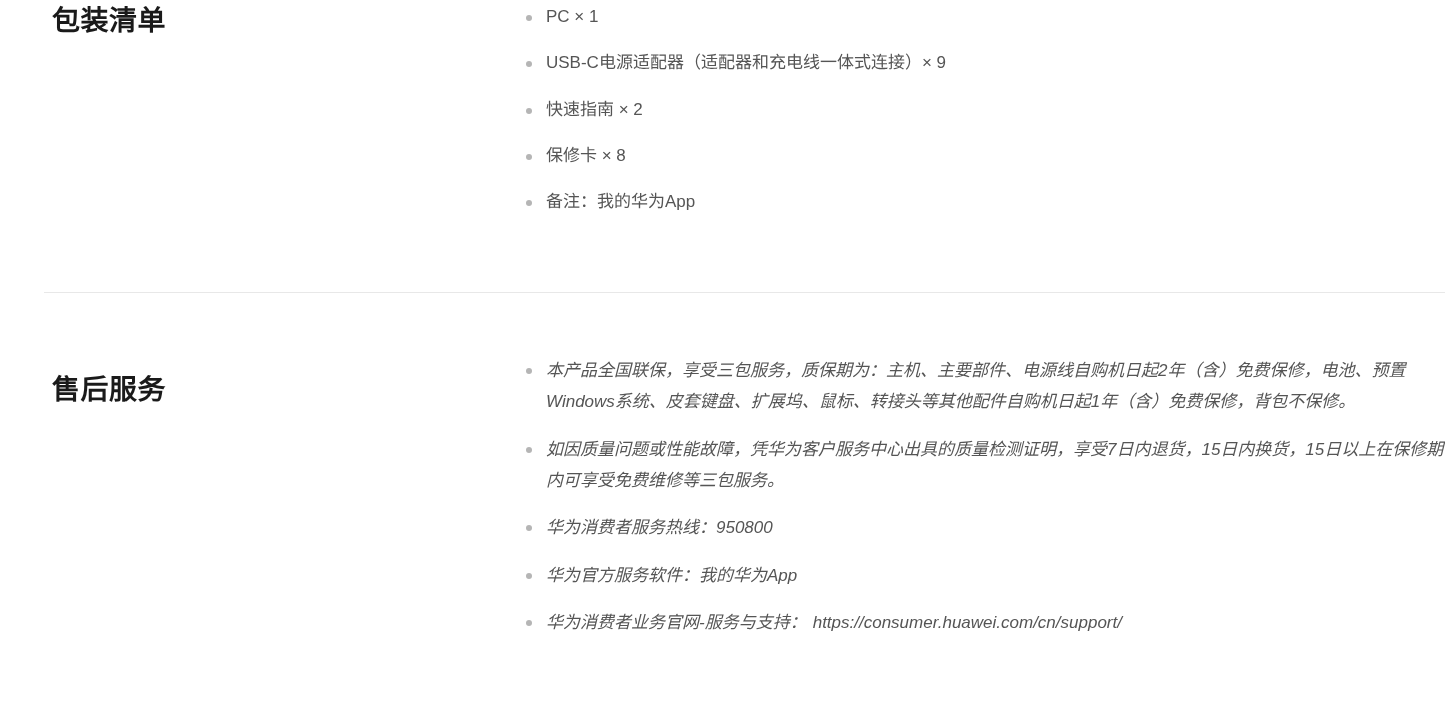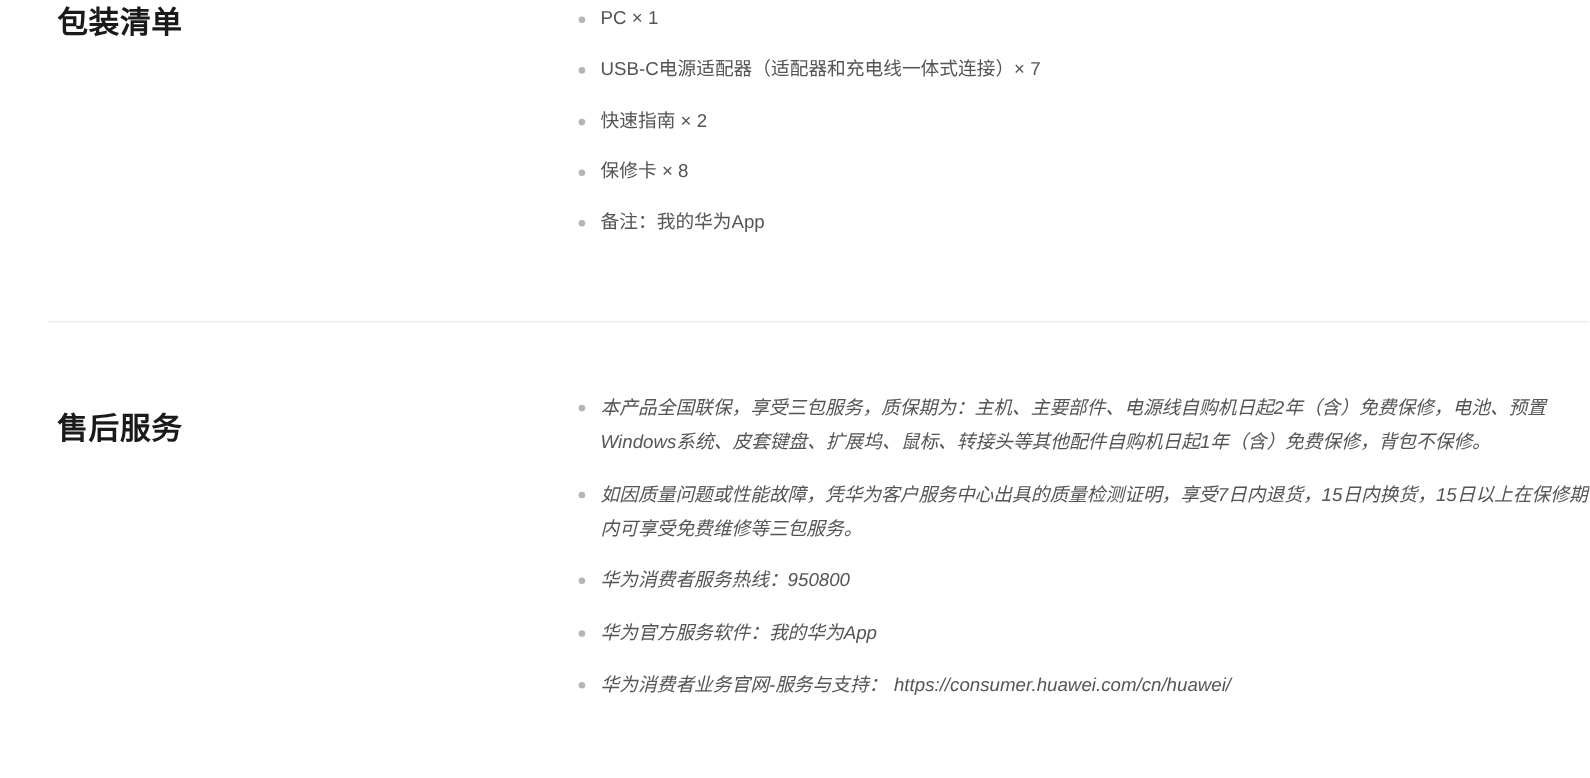--- a/index.html
+++ b/index.html
@@ -108,38 +108,38 @@
 </head>
 <body>
 
 <div class="page">
 
   <div class="section" id="packing-section">
     <div class="section-title">包装清单</div>
     <div class="section-body">
       <ul class="bullets">
         <li>PC × 1</li>
-        <li>USB-C电源适配器（适配器和充电线一体式连接）× 7</li>
+        <li>USB-C电源适配器（适配器和充电线一体式连接）× 9</li>
         <li>快速指南 × 2</li>
         <li>保修卡 × 8</li>
         <li>备注：我的华为App</li>
       </ul>
     </div>
   </div>
 
   <div class="divider" id="packing-divider"></div>
 
   <div class="section" id="service-section">
     <div class="section-title">售后服务</div>
     <div class="section-body">
       <ul class="bullets">
         <li>本产品全国联保，享受三包服务，质保期为：主机、主要部件、电源线自购机日起2年（含）免费保修，电池、预置Windows系统、皮套键盘、扩展坞、鼠标、转接头等其他配件自购机日起1年（含）免费保修，背包不保修。</li>
         <li>如因质量问题或性能故障，凭华为客户服务中心出具的质量检测证明，享受7日内退货，15日内换货，15日以上在保修期内可享受免费维修等三包服务。</li>
         <li>华为消费者服务热线：950800</li>
         <li>华为官方服务软件：我的华为App</li>
         <li>
-          <span>华为消费者业务官网-服务与支持：</span><span class="url-text">https://consumer.huawei.com/cn/huawei/</span>
+          <span>华为消费者业务官网-服务与支持：</span><span class="url-text">https://consumer.huawei.com/cn/support/</span>
         </li>
       </ul>
     </div>
   </div>
 
 </div>
 
 </body></html>

